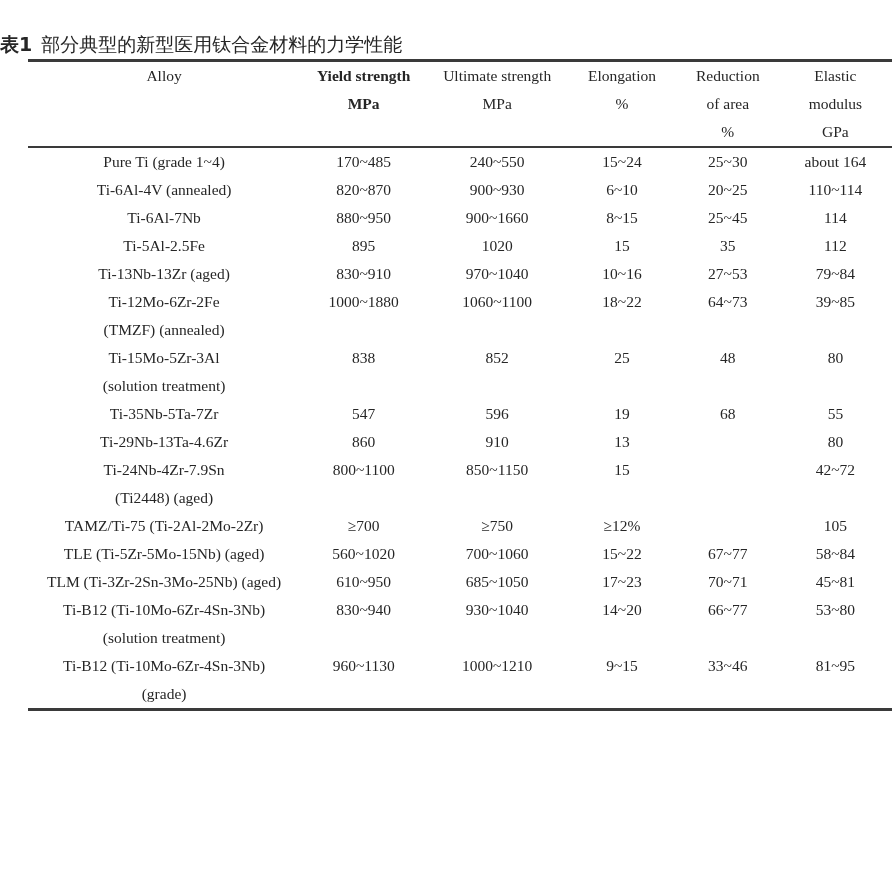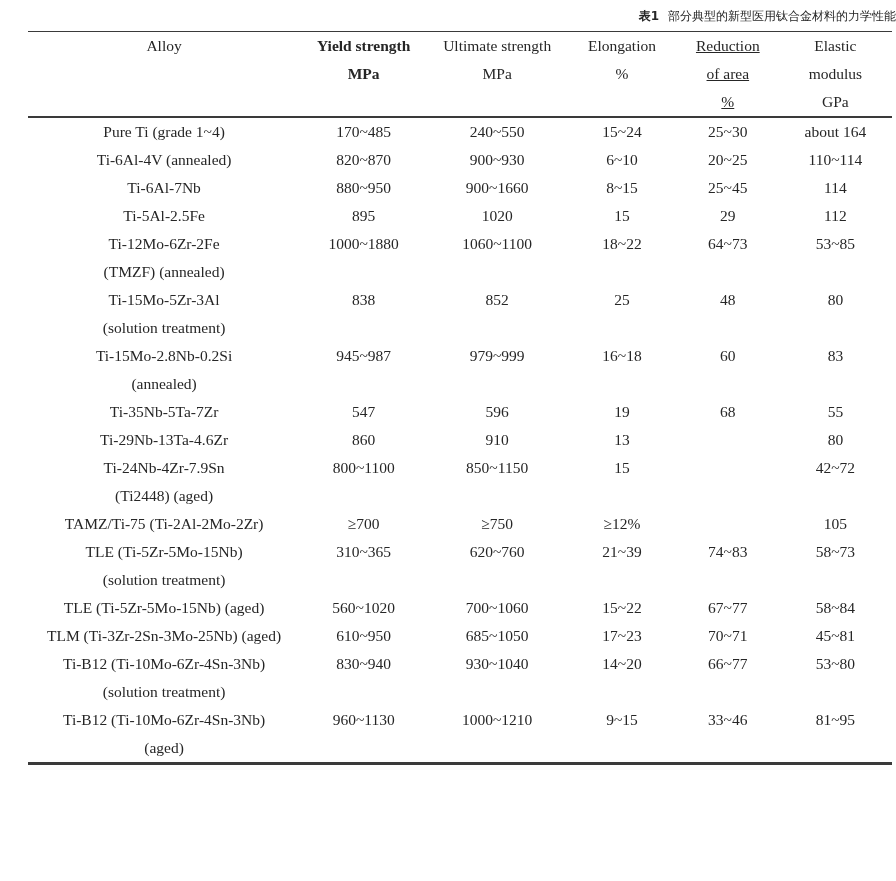--- a/index.html
+++ b/index.html
@@ -6,35 +6,36 @@
   body {
     width: 896px; height: 881px;
     background: #ffffff;
     overflow: hidden;
     font-family: "Liberation Serif", "DejaVu Serif", serif;
     color: #262626;
   }
   .page { padding-top: 1px; }
   .title-row {
     height: 30px; line-height: 30px;
-    text-align: right;
-    font-size: 12px;
+    text-align: left;
+    font-size: 19px;
     white-space: nowrap;
+    margin-top: 28px;
   }
   .title-num {
     font-weight: bold;
     font-family: "DejaVu Sans", "Liberation Sans", sans-serif;
     margin-right: 9px;
   }
   table.props {
     border-collapse: collapse;
     table-layout: fixed;
     width: 864px;
     margin-left: 28px;
-    border-top: 1px solid #737373;
+    border-top: 3px solid #737373;
     border-bottom: 3px solid #3a3a3a;
   }
   table.props thead th {
     font-weight: normal;
     border-bottom: 2px solid #3a3a3a;
   }
   table.props th, table.props td {
     padding: 0;
     text-align: center;
     vertical-align: top;
@@ -83,21 +84,21 @@
         <th style="border-bottom-color: rgb(58, 58, 58);">
           <div class="cell-line">Ultimate strength</div>
           <div class="cell-line">MPa</div>
           <div class="cell-line"></div>
         </th>
         <th style="border-bottom-color: rgb(58, 58, 58);">
           <div class="cell-line">Elongation</div>
           <div class="cell-line">%</div>
           <div class="cell-line"></div>
         </th>
-        <th style="border-bottom-color: rgb(58, 58, 58); text-decoration: underline;">
+        <th style="border-bottom-color: rgb(58, 58, 58);">
           <div class="cell-line">Reduction</div>
           <div class="cell-line">of area</div>
           <div class="cell-line">%</div>
         </th>
         <th style="border-bottom-color: rgb(58, 58, 58);">
           <div class="cell-line">Elastic</div>
           <div class="cell-line">modulus</div>
           <div class="cell-line">GPa</div>
         </th>
       </tr>
@@ -133,58 +134,57 @@
           <td>25~45</td>
           <td>114</td>
         </tr>
         <tr>
           <td>
             <div class="cell-line">Ti-5Al-2.5Fe</div>
           </td>
           <td>895</td>
           <td>1020</td>
           <td>15</td>
-          <td>29</td>
+          <td>35</td>
           <td>112</td>
+        </tr>
+        <tr>
+          <td>
+            <div class="cell-line">Ti-13Nb-13Zr (aged)</div>
+          </td>
+          <td>830~910</td>
+          <td>970~1040</td>
+          <td>10~16</td>
+          <td>27~53</td>
+          <td>79~84</td>
         </tr>
         <tr>
           <td>
             <div class="cell-line">Ti-12Mo-6Zr-2Fe</div>
             <div class="cell-line">(TMZF) (annealed)</div>
           </td>
           <td>1000~1880</td>
           <td>1060~1100</td>
           <td>18~22</td>
           <td>64~73</td>
-          <td>53~85</td>
+          <td>39~85</td>
         </tr>
         <tr>
           <td>
             <div class="cell-line">Ti-15Mo-5Zr-3Al</div>
             <div class="cell-line">(solution treatment)</div>
           </td>
           <td>838</td>
           <td>852</td>
           <td>25</td>
           <td>48</td>
           <td>80</td>
         </tr>
         <tr>
           <td>
-            <div class="cell-line">Ti-15Mo-2.8Nb-0.2Si</div>
-            <div class="cell-line">(annealed)</div>
-          </td>
-          <td>945~987</td>
-          <td>979~999</td>
-          <td>16~18</td>
-          <td>60</td>
-          <td>83</td>
-        </tr>
-        <tr>
-          <td>
             <div class="cell-line">Ti-35Nb-5Ta-7Zr</div>
           </td>
           <td>547</td>
           <td>596</td>
           <td>19</td>
           <td>68</td>
           <td>55</td>
         </tr>
         <tr>
           <td>
@@ -212,31 +212,20 @@
             <div class="cell-line">TAMZ/Ti-75 (Ti-2Al-2Mo-2Zr)</div>
           </td>
           <td>≥700</td>
           <td>≥750</td>
           <td>≥12%</td>
           <td></td>
           <td>105</td>
         </tr>
         <tr>
           <td>
-            <div class="cell-line">TLE (Ti-5Zr-5Mo-15Nb)</div>
-            <div class="cell-line">(solution treatment)</div>
-          </td>
-          <td>310~365</td>
-          <td>620~760</td>
-          <td>21~39</td>
-          <td>74~83</td>
-          <td>58~73</td>
-        </tr>
-        <tr>
-          <td>
             <div class="cell-line">TLE (Ti-5Zr-5Mo-15Nb) (aged)</div>
           </td>
           <td>560~1020</td>
           <td>700~1060</td>
           <td>15~22</td>
           <td>67~77</td>
           <td>58~84</td>
         </tr>
         <tr>
           <td>
@@ -255,21 +244,21 @@
           </td>
           <td>830~940</td>
           <td>930~1040</td>
           <td>14~20</td>
           <td>66~77</td>
           <td>53~80</td>
         </tr>
         <tr>
           <td>
             <div class="cell-line">Ti-B12 (Ti-10Mo-6Zr-4Sn-3Nb)</div>
-            <div class="cell-line">(aged)</div>
+            <div class="cell-line">(grade)</div>
           </td>
           <td>960~1130</td>
           <td>1000~1210</td>
           <td>9~15</td>
           <td>33~46</td>
           <td>81~95</td>
         </tr>
       </tbody>
   </table>
 

